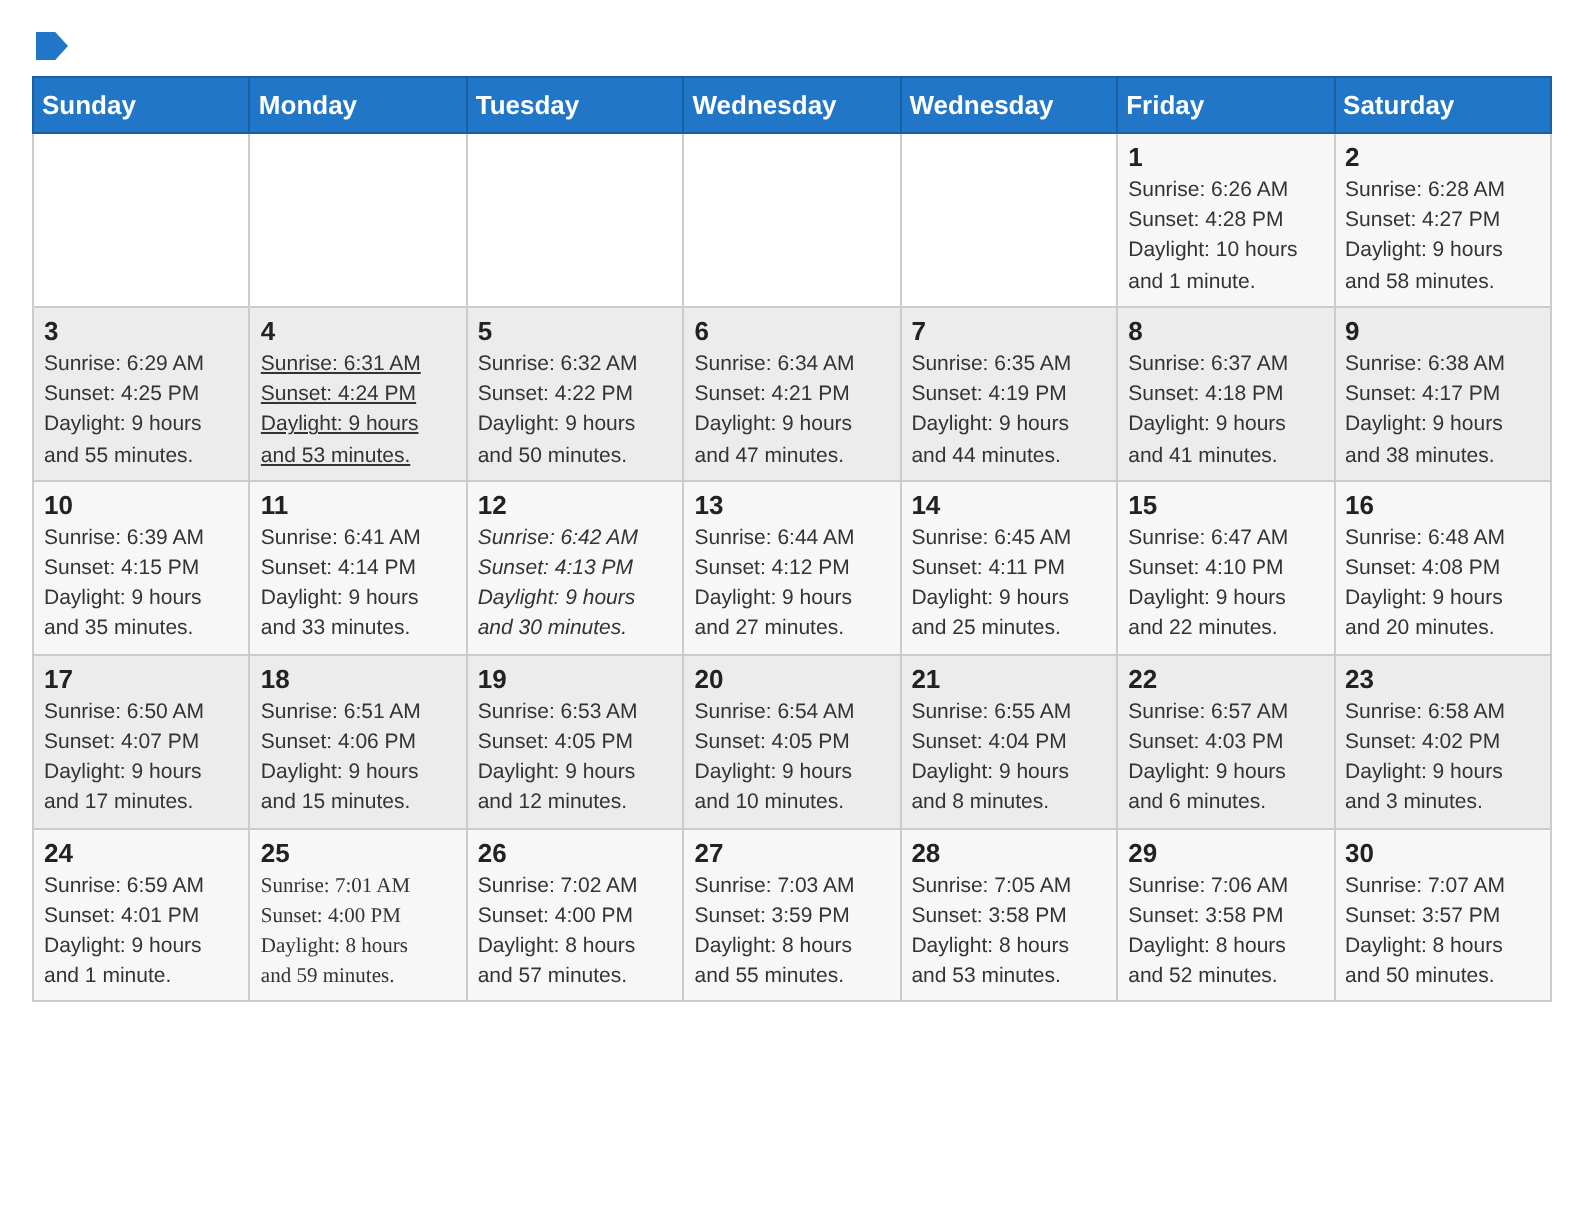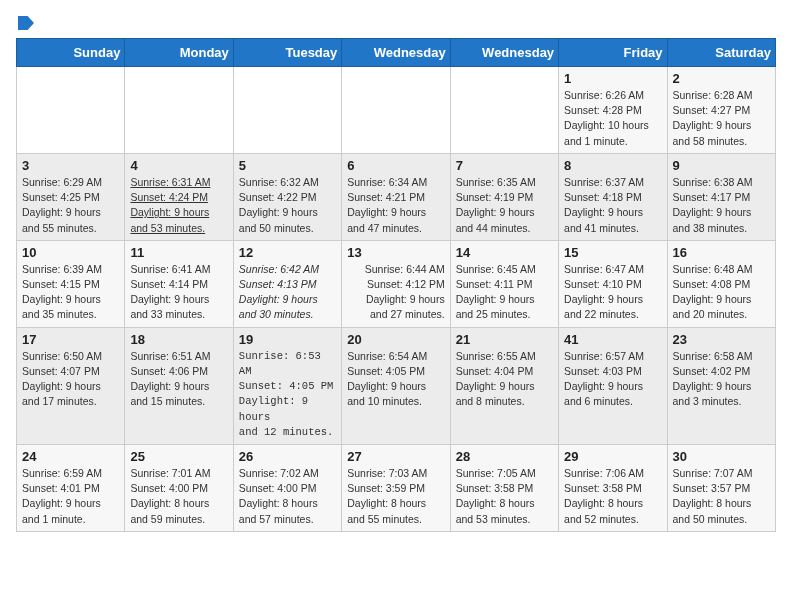--- a/index.html
+++ b/index.html
@@ -56,21 +56,21 @@
     }
     .calendar {
       width: 100%;
       border-collapse: collapse;
       font-size: 11px;
     }
     .calendar thead th {
       background: #2176c7;
       color: #fff;
       padding: 6px 4px;
-      text-align: right;
+      text-align: left;
       font-size: 13px;
       font-weight: bold;
       border: 1px solid #1a5fa0;
     }
     .calendar tbody td {
       border: 1px solid #ccc;
       vertical-align: top;
       padding: 4px 5px;
       width: calc(100%/7);
       min-height: 80px;
@@ -218,21 +218,21 @@
         </td>
         <td>
           <span class="day-num">12</span>
           <div class="day-info" style="white-space: pre-line; font-style: italic;">Sunrise: 6:42 AM
 Sunset: 4:13 PM
 Daylight: 9 hours
 and 30 minutes.</div>
         </td>
         <td>
           <span class="day-num">13</span>
-          <div class="day-info" style="white-space: pre-line; text-align: right;">Sunrise: 6:44 AM
+          <div class="day-info" style="white-space: pre-line;">Sunrise: 6:44 AM
 Sunset: 4:12 PM
 Daylight: 9 hours
 and 27 minutes.</div>
         </td>
         <td>
           <span class="day-num">14</span>
           <div class="day-info" style="white-space: pre-line;">Sunrise: 6:45 AM
 Sunset: 4:11 PM
 Daylight: 9 hours
 and 25 minutes.</div>
@@ -262,41 +262,41 @@
         </td>
         <td>
           <span class="day-num">18</span>
           <div class="day-info" style="white-space: pre-line;">Sunrise: 6:51 AM
 Sunset: 4:06 PM
 Daylight: 9 hours
 and 15 minutes.</div>
         </td>
         <td>
           <span class="day-num">19</span>
-          <div class="day-info" style="white-space: pre-line; font-family: Liberation Mono, monospace;">Sunrise: 6:53 AM
+          <div class="day-info" style="white-space: pre-line;">Sunrise: 6:53 AM
 Sunset: 4:05 PM
 Daylight: 9 hours
 and 12 minutes.</div>
         </td>
         <td>
           <span class="day-num">20</span>
           <div class="day-info" style="white-space: pre-line;">Sunrise: 6:54 AM
 Sunset: 4:05 PM
 Daylight: 9 hours
 and 10 minutes.</div>
         </td>
         <td>
           <span class="day-num">21</span>
           <div class="day-info" style="white-space: pre-line;">Sunrise: 6:55 AM
 Sunset: 4:04 PM
 Daylight: 9 hours
 and 8 minutes.</div>
         </td>
         <td>
-          <span class="day-num">41</span>
+          <span class="day-num">22</span>
           <div class="day-info" style="white-space: pre-line;">Sunrise: 6:57 AM
 Sunset: 4:03 PM
 Daylight: 9 hours
 and 6 minutes.</div>
         </td>
         <td>
           <span class="day-num">23</span>
           <div class="day-info" style="white-space: pre-line;">Sunrise: 6:58 AM
 Sunset: 4:02 PM
 Daylight: 9 hours
@@ -306,21 +306,21 @@
       <tr>
         <td>
           <span class="day-num">24</span>
           <div class="day-info" style="white-space: pre-line;">Sunrise: 6:59 AM
 Sunset: 4:01 PM
 Daylight: 9 hours
 and 1 minute.</div>
         </td>
         <td>
           <span class="day-num">25</span>
-          <div class="day-info" style="white-space: pre-line;">Sunrise: 7:01 AM
+          <div class="day-info" style="white-space: pre-line; font-family: Liberation Serif, serif;">Sunrise: 7:01 AM
 Sunset: 4:00 PM
 Daylight: 8 hours
 and 59 minutes.</div>
         </td>
         <td>
           <span class="day-num">26</span>
           <div class="day-info" style="white-space: pre-line;">Sunrise: 7:02 AM
 Sunset: 4:00 PM
 Daylight: 8 hours
 and 57 minutes.</div>

